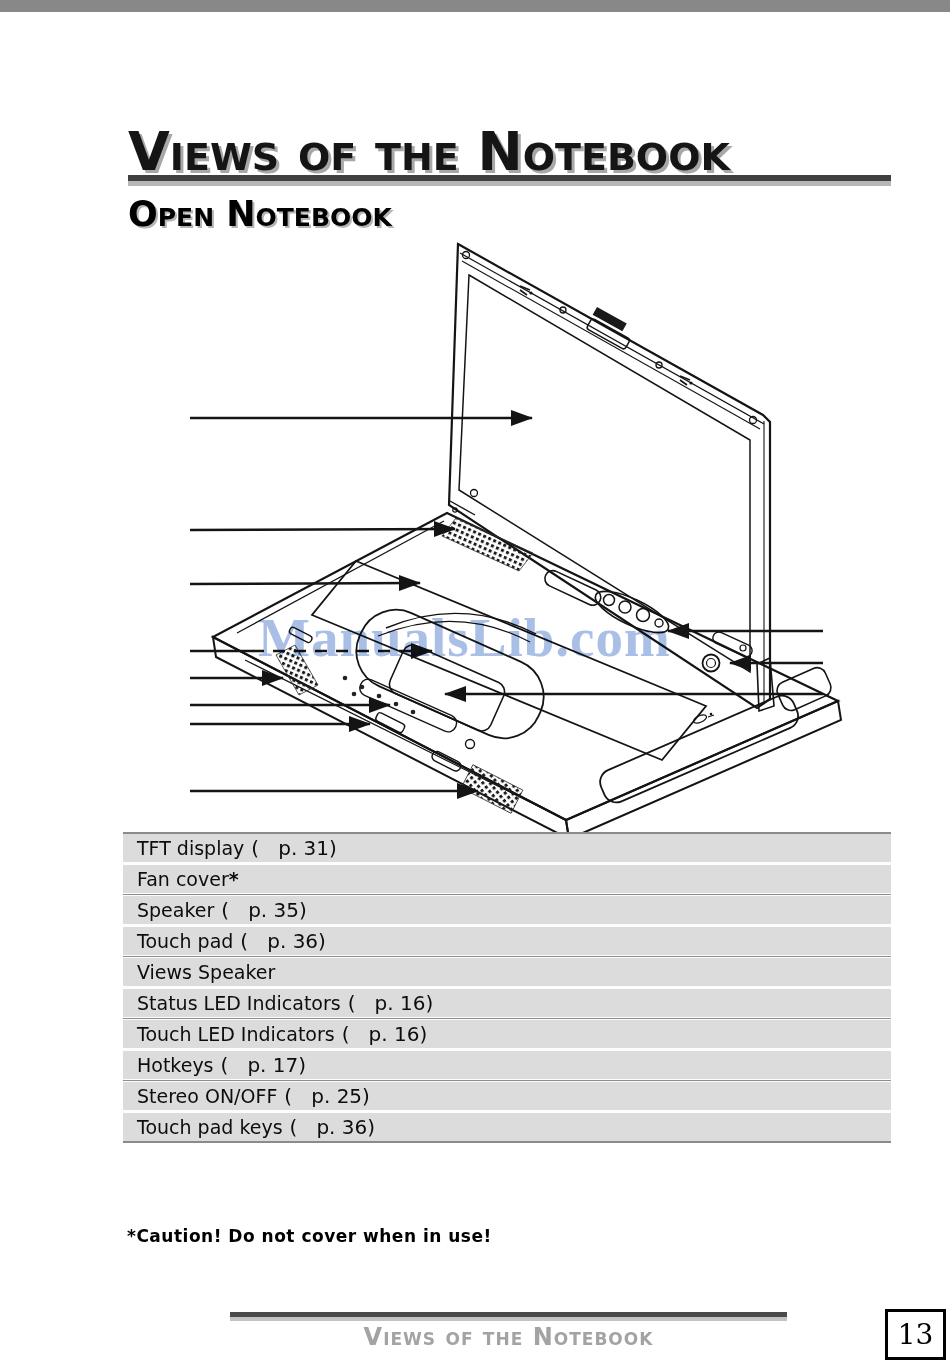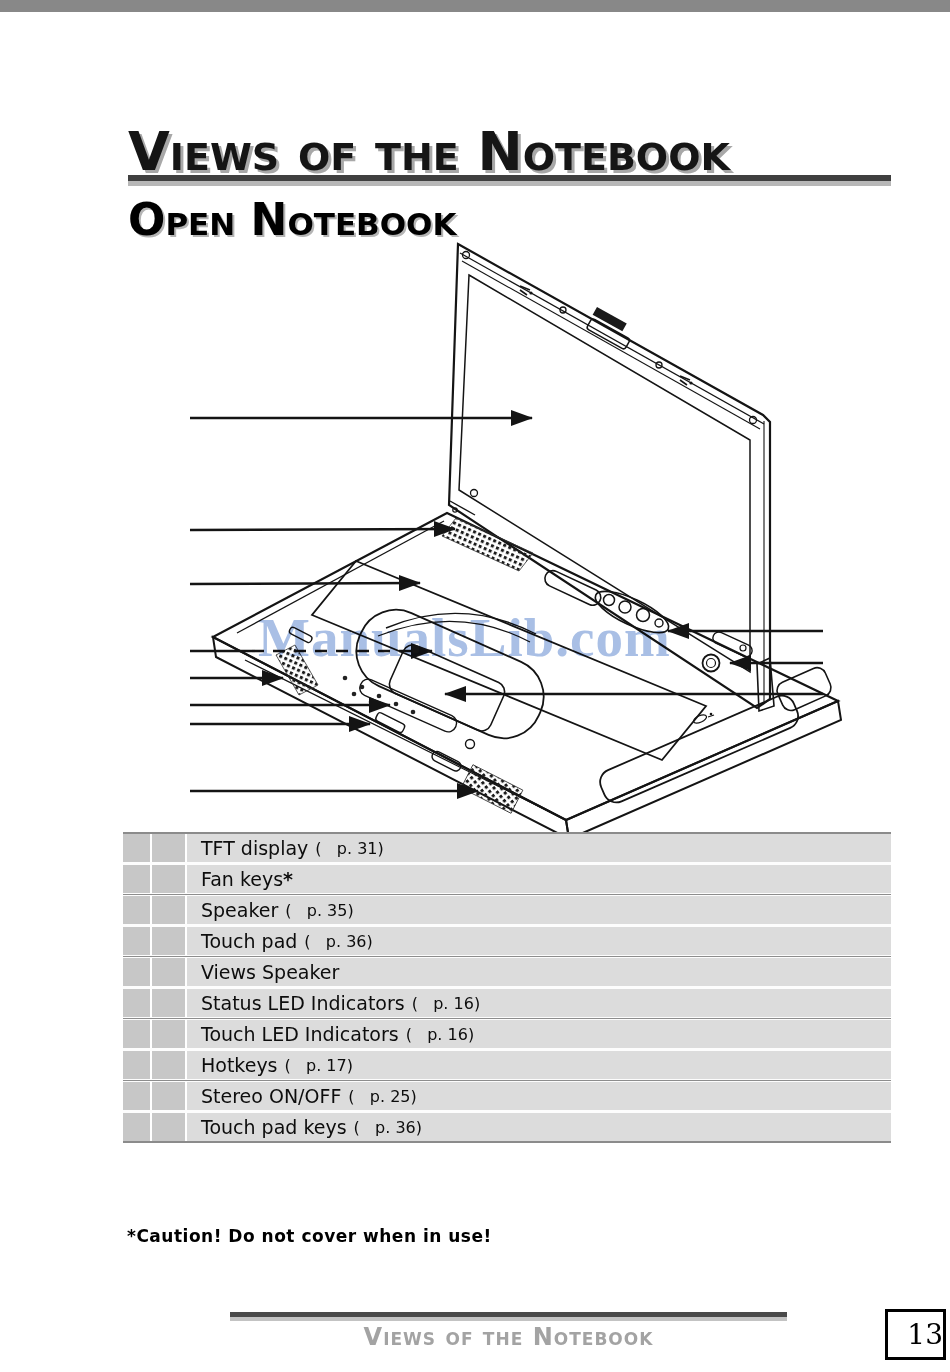--- a/index.html
+++ b/index.html
@@ -13,65 +13,65 @@
     position:absolute;left:128px;top:108px;
     font-size:54px;font-weight:bold;font-variant:small-caps;
     letter-spacing:0px;color:#151515;white-space:nowrap;
     text-shadow:3px 3px 0 #a8a8a8;
   }
   .hrule{position:absolute;left:128px;width:763px;}
   .hrule .dark{height:6px;background:#3f3f3f;}
   .hrule .lite{height:5px;background:#b7b7b7;}
   .h2{
     position:absolute;left:128px;top:182px;
-    font-size:44px;font-weight:bold;font-variant:small-caps;
+    font-size:35px;font-weight:bold;font-variant:small-caps;
     color:#000;white-space:nowrap;text-shadow:2px 2px 0 #b5b5b5;
   }
   
   .diagram{position:absolute;left:0;top:0;width:950px;height:1372px;}
   .watermark{
     position:absolute;left:258px;top:594px;
     font-size:55px;font-weight:bold;letter-spacing:1px;
     color:#a9bfe5;mix-blend-mode:multiply;white-space:nowrap;font-family:Liberation Serif, serif;
   }
   
   .ptable{
     position:absolute;left:123px;top:820px;width:768px;
     border-top:2px solid #8b8b8b;border-bottom:2px solid #8b8b8b;
   }
-  .trow{display:flex;height:28px;}
+  .trow{display:flex;height:28px;flex-direction:column;}
   .cell-n1{width:27px;background:#c7c7c7;margin-right:2px;}
   .cell-n2{width:33px;background:#c7c7c7;margin-right:2px;}
   .cell-label{
     flex:1;background:#dcdcdc;display:flex;align-items:center;
     padding-left:14px;
   }
   .cell-label .lbl{font-size:19px;color:#0d0d0d;}
   .cell-label .sfx{font-size:19px;font-weight:bold;color:#0d0d0d;}
-  .cell-label .ref{font-size:16px;color:#0d0d0d;margin-left:7px;}
+  .cell-label .ref{font-size:20px;color:#0d0d0d;margin-left:7px;}
   .sep{height:3px;background:#fdfdfd;}
   .sep.dark{background:linear-gradient(#fdfdfd 0 1px,#8d8d8d 1px 2.4px,#fdfdfd 2.4px);}
   
   .caution{
     position:absolute;left:127px;top:1214px;
     font-size:17px;font-weight:bold;color:#000;letter-spacing:.5px;
   }
   
   .frule{position:absolute;left:230px;top:1300px;width:557px;}
   .frule .dark{height:5px;background:#4a4a4a;}
   .frule .lite{height:4px;background:#c3c3c3;}
   .ftext{
     position:absolute;left:230px;top:1311px;width:557px;text-align:center;
     font-size:24px;font-weight:bold;font-variant:small-caps;
     color:#a3a3a3;letter-spacing:1px;
   }
   .pagebox{
     position:absolute;left:885px;top:1297px;width:55px;height:45px;
     border:3px solid #000;background:#fff;
-    display:flex;align-items:center;justify-content:flex-end;
+    display:flex;align-items:center;justify-content:center;
     font-size:28px;color:#000;font-family:"DejaVu Serif","Liberation Serif",serif;
   }
   svg .ln{stroke:#141414;fill:none;}
 </style>
 </head>
 <body>
 
 <div class="page">
 
   <div class="h1">Views of the Notebook</div>
@@ -228,21 +228,21 @@
           <span class="lbl">TFT display</span>
           <span class="sfx"></span>
           <span class="ref">(&nbsp;&nbsp;&nbsp;p. 31)</span>
         </div>
       </div>
       <div class="sep"></div>
       <div class="trow">
         <div class="cell-n1"></div>
         <div class="cell-n2"></div>
         <div class="cell-label">
-          <span class="lbl">Fan keys</span>
+          <span class="lbl">Fan cover</span>
           <span class="sfx">*</span>
           <span class="ref"></span>
         </div>
       </div>
       <div class="sep dark"></div>
       <div class="trow">
         <div class="cell-n1"></div>
         <div class="cell-n2"></div>
         <div class="cell-label">
           <span class="lbl">Speaker</span>

